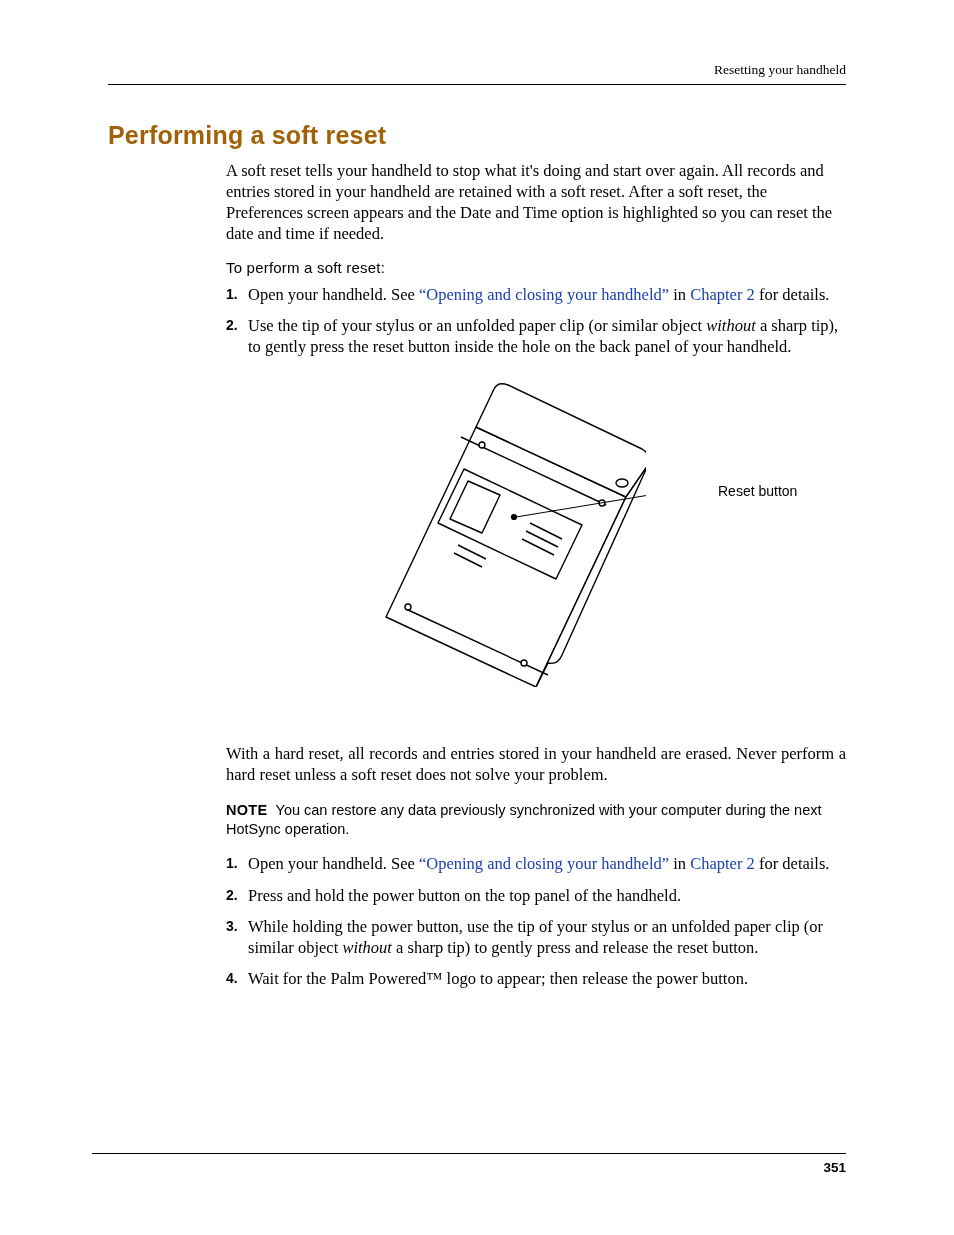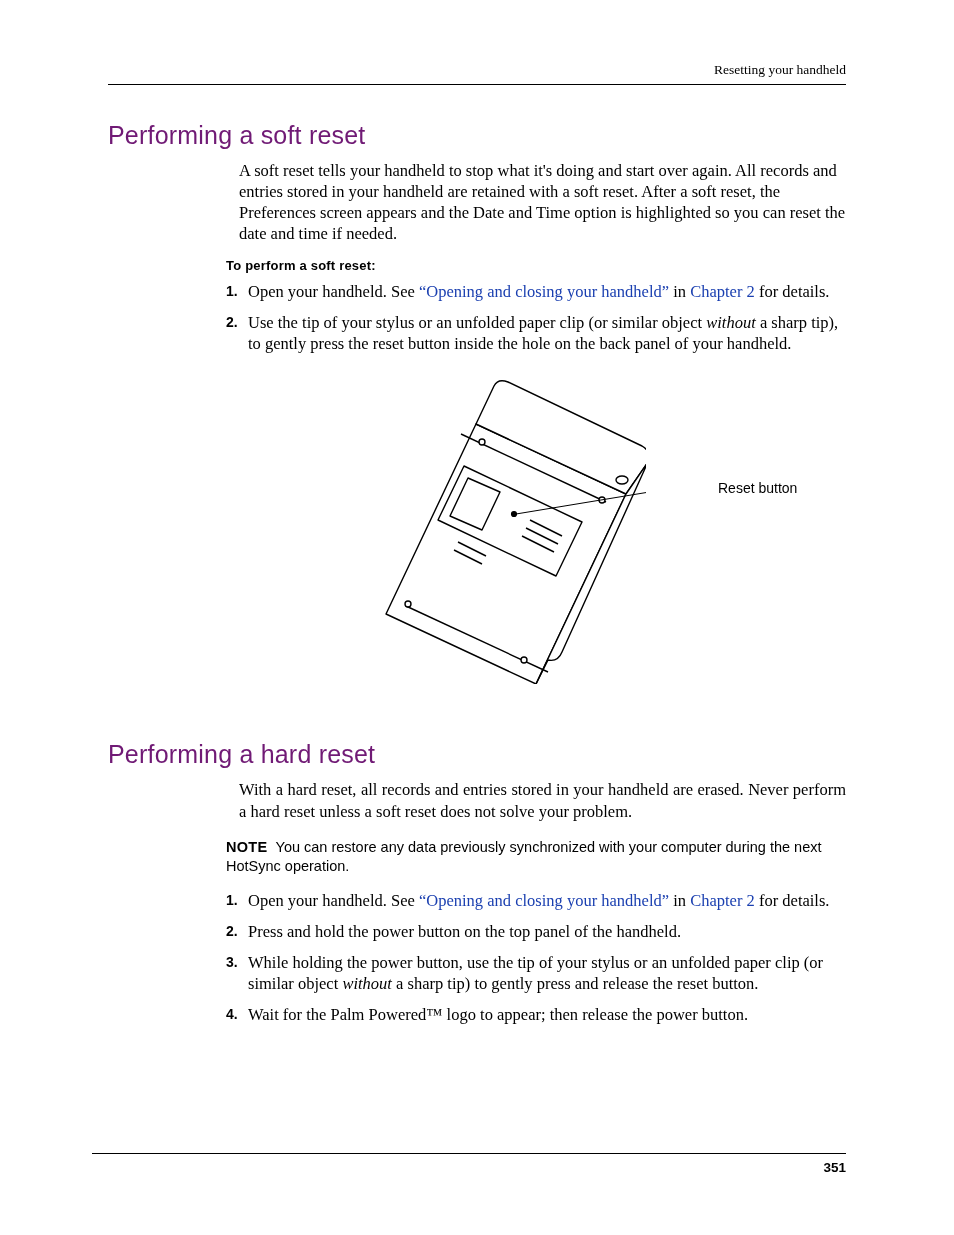--- a/index.html
+++ b/index.html
@@ -21,37 +21,37 @@
     font-family: Liberation Serif, serif;
     font-size: 13.5px;
     color: #000;
     padding-bottom: 6px;
     border-bottom: 1.5px solid #000;
     margin-bottom: 36px;
   }
   .section-title {
     font-family: "Trebuchet MS", "Arial Narrow", Helvetica, Arial, sans-serif;
     font-size: 25px;
-    color: #701a75;
-    font-weight: 400;
+    color: #a16207;
+    font-weight: 700;
     letter-spacing: .2px;
     margin: 0 0 10px 0;
     font-stretch: condensed;
   }
   .body-block {
     margin-left: 118px;
     width: 620px;
     font-size: 16.5px;
     line-height: 1.28;
   }
-  .para { margin: 0 0 14px 13px; }
+  .para { margin: 0 0 14px 0; }
   .subhead {
     font-family: "Trebuchet MS", "Arial Narrow", Helvetica, Arial, sans-serif;
-    font-size: 13px;
-    font-weight: 700;
+    font-size: 15px;
+    font-weight: 400;
     margin: 6px 0 6px 0;
     letter-spacing: .2px;
     font-stretch: condensed;
   }
   .ol { margin: 0; padding: 0; }
   .li {
     display: flex;
     margin-bottom: 10px;
   }
   .li .num {
@@ -164,21 +164,20 @@
         </g>
 
         <line x1="190" y1="150" x2="384" y2="118" stroke="#000" stroke-width="1"></line>
       </svg>
       <div class="callout">Reset button</div>
     </div>
   </div>
 
   <div class="gap"></div>
 
-  <h2 class="section-title">Performing a hard reset</h2>
   <div class="body-block">
     <p class="para" style="text-align:justify">With a hard reset, all records and entries stored in your handheld are erased. Never perform a hard reset unless a soft reset does not solve your problem.</p>
 
     <p class="note-line">
       <span class="note-label">NOTE</span>&nbsp;&nbsp;<span>You can restore any data previously synchronized with your computer during the next HotSync operation.</span>
     </p>
 
     <div class="ol">
       <div class="li">
         <div class="num">1.</div>

